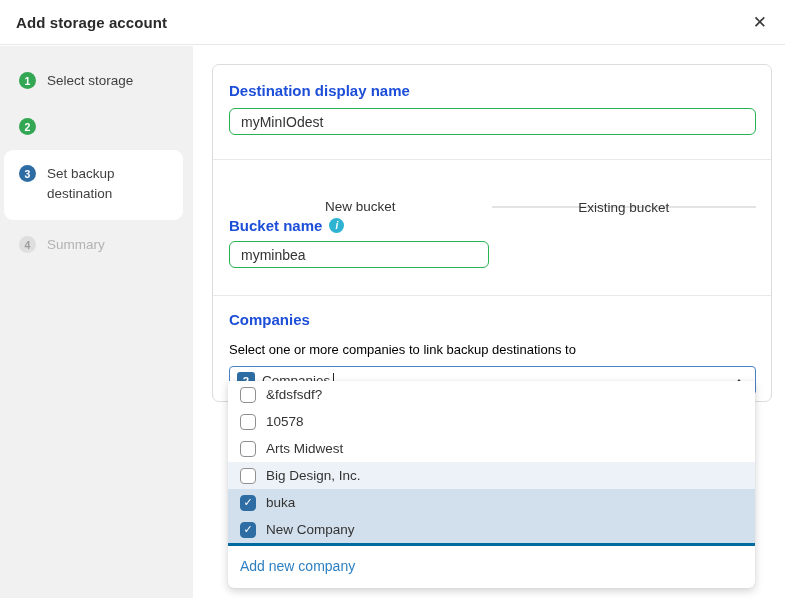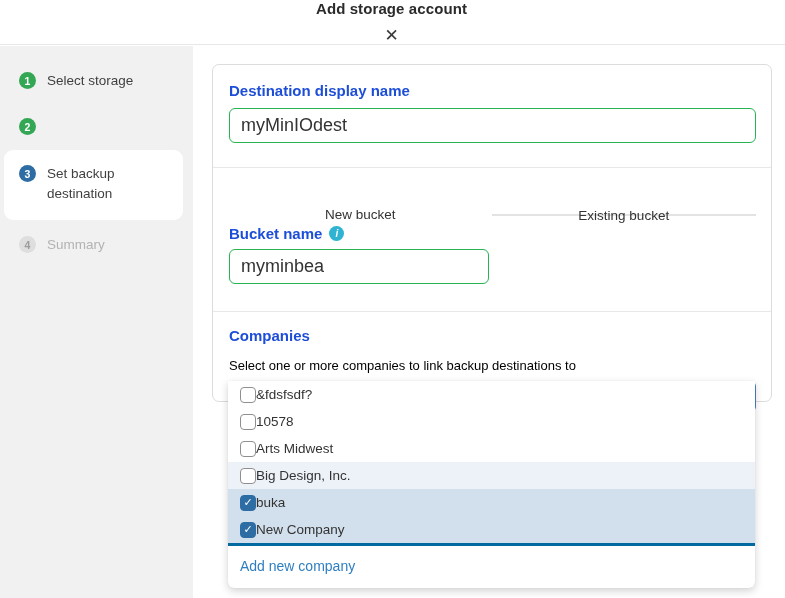--- a/index.html
+++ b/index.html
@@ -11,21 +11,20 @@
     overflow: hidden;
   }
   .modal { position: relative; width: 785px; height: 598px; background: #fff; }
 
   
   .header {
     position: absolute; top: 0; left: 0; right: 0; height: 45px;
     background: #fff; border-bottom: 1px solid #e7e7e7;
     display: flex; align-items: center; justify-content: space-between;
     padding: 0 18px 0 16px;
-    flex-direction: column;
   }
   .header .title { font-size: 15px; font-weight: bold; color: #2b2b2b; letter-spacing: .1px; }
   .close-x { font-size: 17px; font-weight: bold; color: #3a3a3a; cursor: pointer; line-height: 1; }
 
   
   .sidebar {
     position: absolute; top: 46px; left: 0; bottom: 0; width: 193px;
     background: #f1f1f1; padding-top: 14px;
   }
   .step {
@@ -49,23 +48,23 @@
   .main { position: absolute; top: 46px; left: 193px; right: 0; bottom: 0; background: #fff; }
   .card {
     position: absolute; left: 19px; top: 18px; width: 560px; height: 338px;
     background: #fff; border: 1px solid #dcdcdc; border-radius: 7px;
   }
   .divider { border-top: 1px solid #e8e8e8; }
 
   .section-a { padding: 16px 16px 24px; }
   .field-label { font-size: 15px; font-weight: bold; color: #1d4ed8; line-height: 19px; }
   .text-input {
-    margin-top: 8px; height: 35px; border: 1.5px solid #28b454; border-radius: 6px;
+    margin-top: 8px; height: 27px; border: 1.5px solid #28b454; border-radius: 6px;
     background: #fff; display: flex; align-items: center; padding: 0 11px;
-    font-size: 18px; color: #333;
+    font-size: 14px; color: #333;
   }
   .text-input.full { width: 527px; }
   .text-input.short { width: 260px; }
 
   .section-b { padding: 14px 16px 27px; }
   .tabs { display: flex; width: 527px; height: 28px; }
   .tab {
     flex: 1; display: flex; align-items: center; justify-content: center;
     font-size: 13.5px; color: #333; cursor: pointer; margin-top: 32px;
   }
@@ -100,21 +99,21 @@
   }
 
   
   .dropdown {
     position: absolute; left: 35px; top: 335px; width: 527px;
     background: #fff; border-radius: 0 0 6px 6px;
     box-shadow: 0 3px 9px rgba(0,0,0,0.18), 0 0 1px rgba(0,0,0,0.12);
     z-index: 5; overflow: hidden;
   }
   .option {
-    height: 27px; display: flex; align-items: center; 
+    height: 27px; display: flex; align-items: center; gap: 10px;
     padding: 0 12px; font-size: 13.5px; color: #333; cursor: pointer;
   }
   .option.hover { background: #edf2f8; align-items: center; }
   .option.selected { background: #d2dfec; }
   .checkbox {
     flex: 0 0 auto; width: 16px; height: 16px; border-radius: 4px;
     border: 1.5px solid #8f8f8f; background: #fff;
     display: flex; align-items: center; justify-content: center;
   }
   .checkbox.checked {

